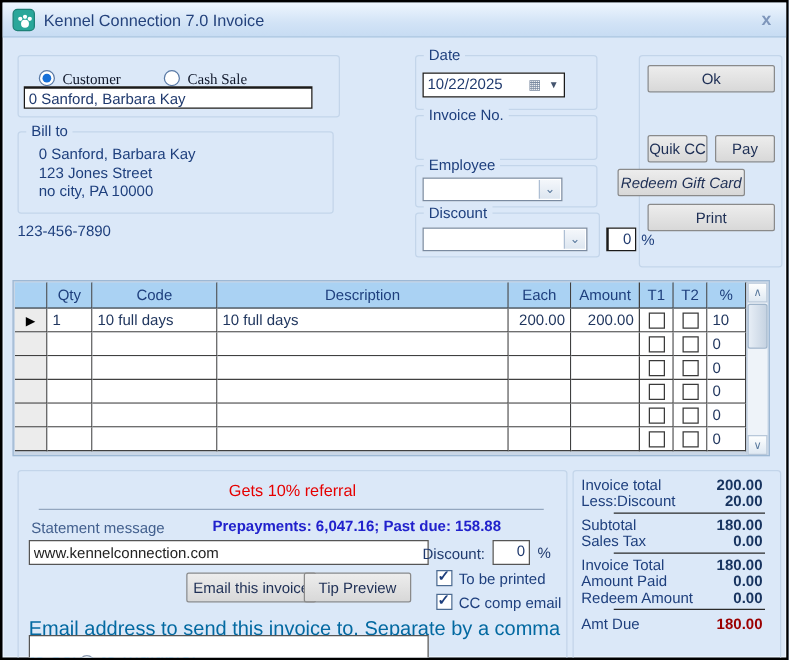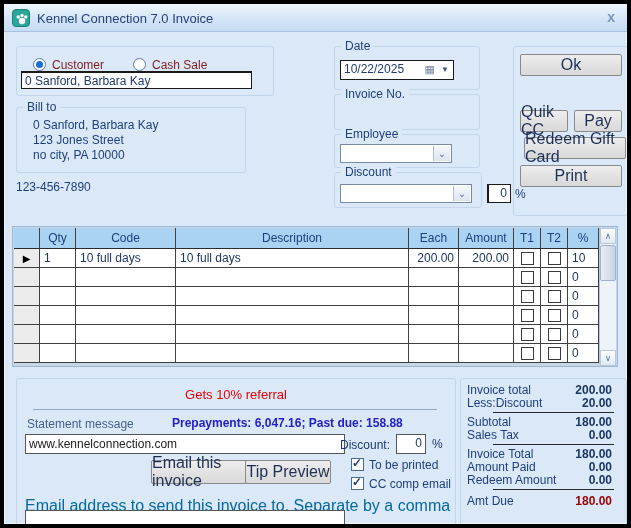--- a/index.html
+++ b/index.html
@@ -1,52 +1,52 @@
 <!DOCTYPE html>
 <html><head>
 <meta charset="utf-8">
 <style>
   * { margin:0; padding:0; box-sizing:border-box; font-family:"Liberation Sans", sans-serif; }
   html,body { background:#f0f0f0; }
   .window {
     position:relative; width:631px; height:528px; overflow:hidden;
     background:#dbe8f8;
-    border:4px solid #000000; outline:1px solid #122c4e;
+    border:2px solid #000000; outline:1px solid #122c4e;
     box-shadow: inset 0 0 0 1px #eef5fd;
   }
   .titlebar {
     position:absolute; left:0; top:0; right:0; height:28px;
     background:linear-gradient(#eef6fe, #d2e3f6 60%, #c7dcf3);
     border-bottom:1px solid #a8c3e0;
   }
   .app-icon { position:absolute; left:8px; top:5px; width:18px; height:18px;
     background:#2aa79a; border-radius:4px; border:1px solid #1d8177; }
   .app-icon svg { position:absolute; left:1px; top:1px; }
   .title-text { position:absolute; left:33px; top:7px; font-size:13px; color:#24427c; }
   .close-x { position:absolute; right:12px; top:5px; font-size:14px; font-weight:bold; color:#7e96bb; cursor:default; }
 
   .groupbox { position:absolute; border:1px solid #c3d5ea; border-radius:3px; }
   .legend { position:absolute; top:-8px; left:6px; background:#dbe8f8; padding:0 4px; font-size:12px; color:#1e3f7d; }
 
   .navy { color:#1e3f7d; }
   .radio { position:absolute; width:13px; height:13px; border:1px solid #5a7aa6; border-radius:50%; background:#fff; }
   .radio .dot { position:absolute; left:2px; top:2px; width:7px; height:7px; border-radius:50%; background:#1670d8; }
-  .radio-label { position:absolute; font-size:12px; color:#7f1d1d; }
+  .radio-label { position:absolute; font-size:12px; color:#0f172a;font-family:Liberation Serif, serif; }
 
   .textbox { position:absolute; background:#fff; border:1px solid #1a1a1a; font-size:12px; color:#203a6e; padding:1px 3px; }
   input.textbox { outline:none; }
 
   .combo-btn { position:absolute; right:1px; top:1px; bottom:1px; width:17px;
     background:linear-gradient(#f4f7fb,#dde6f0); border-left:1px solid #aebfd4;
     color:#5a7a9e; font-size:10px; text-align:center; line-height:15px; }
 
   .btn {
     position:absolute; background:linear-gradient(#ededed,#d8d8d8);
     border:1px solid #8a8a8a; border-radius:2px;
-    font-size:16px; color:#1e2f55; text-align:left; cursor:default;
+    font-size:12px; color:#1e2f55; text-align:left; cursor:default;
     display:flex; align-items:center; justify-content:center;
   }
 
   
   .grid-wrap { position:absolute; left:8px; top:222px; width:606px; height:141px; border:1px solid #9db8d4; background:#c9d6e6; }
   .grid { position:absolute; left:1px; top:1px; width:586px; border-right:1px solid #404040; }
   .grow { display:grid; grid-template-columns:26px 36px 100px 233px 50px 55px 27px 27px 31px; }
   .gc { height:19px; border-right:1px solid #404040; border-bottom:1px solid #404040; background:#fff;
         font-size:12px; color:#20365e; padding:2px 4px; overflow:hidden; white-space:nowrap; }
   .ghead .gc { height:21px; background:#aad2f3; color:#1e3f7d; text-align:center; border-bottom:1px solid #2a2a2a; padding-top:3px; }
@@ -90,21 +90,21 @@
   <div class="groupbox" style="left:12px; top:42px; width:258px; height:50px;">
     <div class="radio" style="left:16px; top:11px;">
         <div class="dot"></div>
       </div>
     <div class="radio-label" style="left:35px; top:11px;">Customer</div>
     <div class="radio" style="left:116px; top:11px;"></div>
     <div class="radio-label" style="left:135px; top:11px;">Cash Sale</div>
   </div>
   <input class="textbox" style="left: 17px; top: 67px; width: 231px; height: 18px; border-top-width: 2px;" value="0 Sanford, Barbara Kay">
 
-  <div class="groupbox" style="left:12px; top:103px; width:230px; height:66px;">
+  <div class="groupbox" style="left:12px; top:103px; width:253px; height:66px;">
     <div class="legend">Bill to</div>
     <div class="navy small-label" style="position:absolute; left:16px; top:10px;">0 Sanford, Barbara Kay</div>
     <div class="navy small-label" style="position:absolute; left:16px; top:25px;">123 Jones Street</div>
     <div class="navy small-label" style="position:absolute; left:16px; top:40px;">no city, PA  10000</div>
   </div>
   <div class="navy small-label" style="position:absolute; left:12px; top:176px;">123-456-7890</div>
 
   <div class="groupbox" style="left:330px; top:42px; width:146px; height:44px;">
     <div class="legend">Date</div>
   </div>
@@ -133,21 +133,21 @@
     <span></span>
     <div class="combo-btn">⌄</div>
   </div>
   <div class="textbox" style="left:483px; top:180px; width:24px; height:19px; text-align:right; border-left-width:2px;">0</div>
   <div class="navy small-label" style="position:absolute; left:511px; top:183px;">%</div>
 
   <div class="groupbox" style="left:509px; top:42px; width:115px; height:170px;"></div>
   <div class="btn" style="left:516px; top:50px; width:102px; height:22px;">Ok</div>
   <div class="btn" style="left:516px; top:106px; width:48px; height:22px;">Quik CC</div>
   <div class="btn" style="left:570px; top:106px; width:48px; height:22px;">Pay</div>
-  <div class="btn" style="left:520px; top:133px; width:102px; height:22px;">Redeem Gift Card</div>
+  <div class="btn" style="left:492px; top:133px; width:102px; height:22px;font-style:italic;">Redeem Gift Card</div>
   <div class="btn" style="left:516px; top:161px; width:102px; height:22px;">Print</div>
 
   <div class="grid-wrap">
     <div class="grid">
       <div class="grow ghead">
         <div class="gc gsel"></div>
         <div class="gc">Qty</div>
         <div class="gc">Code</div>
         <div class="gc">Description</div>
         <div class="gc">Each</div>

